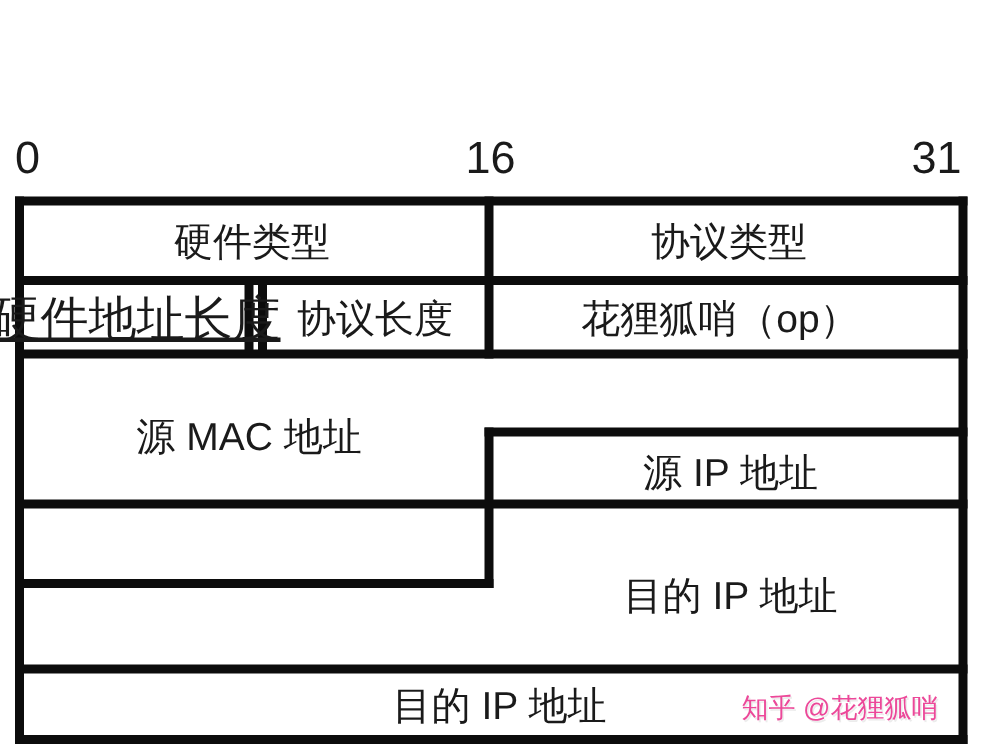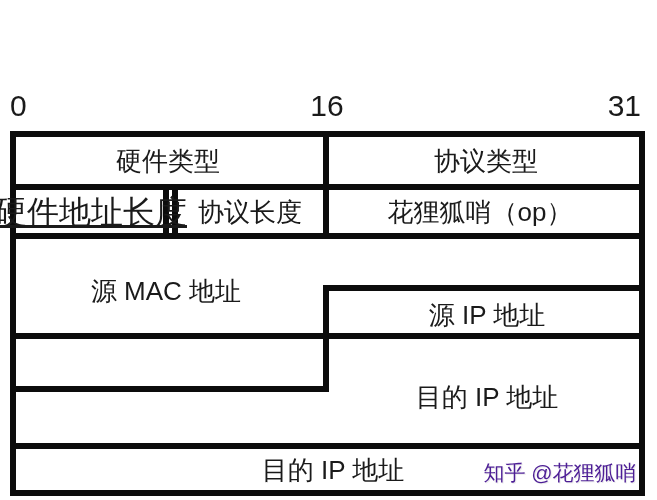--- a/index.html
+++ b/index.html
@@ -30,22 +30,22 @@
     position: absolute;
     color: #1a1a1a;
     font-size: 26px;
     line-height: 1;
     white-space: nowrap;
     transform: translate(-50%, -50%);
   }
   .field-label.small { font-size: 32px; text-decoration: underline; }
   .watermark {
     position: absolute;
-    color: #4c1d95;
-    font-size: 21px;
+    color: #ec4899;
+    font-size: 18px;
     line-height: 1;
     white-space: nowrap;
     transform: translate(-50%, -50%);
     text-shadow: 1px 1px 0 #ececec;
   }
 </style>
 </head>
 <body>
 
 <div id="stage">

